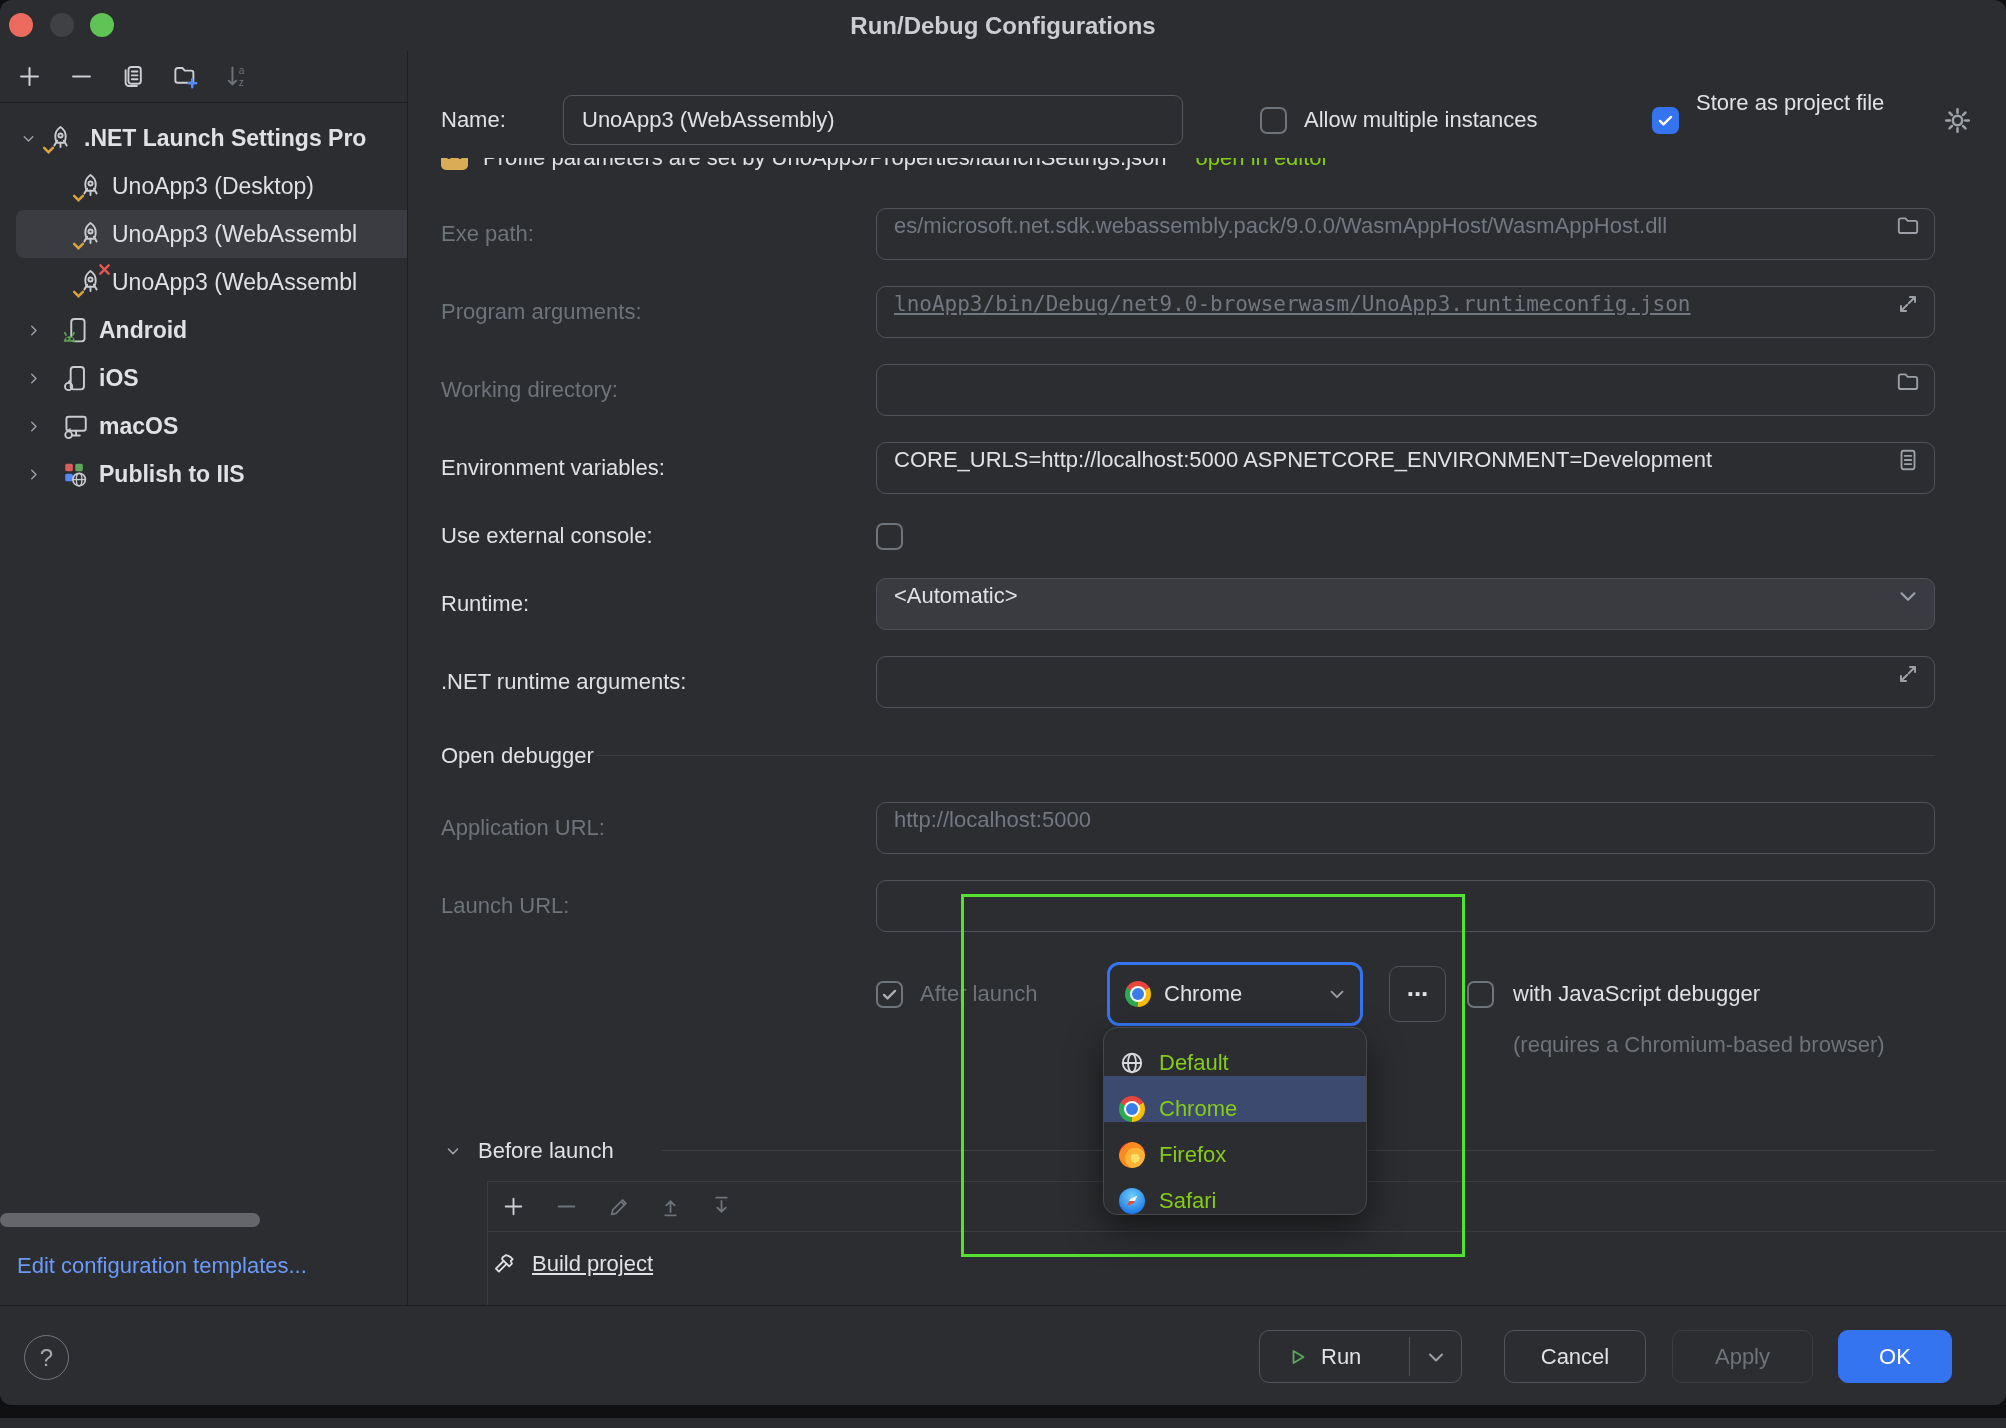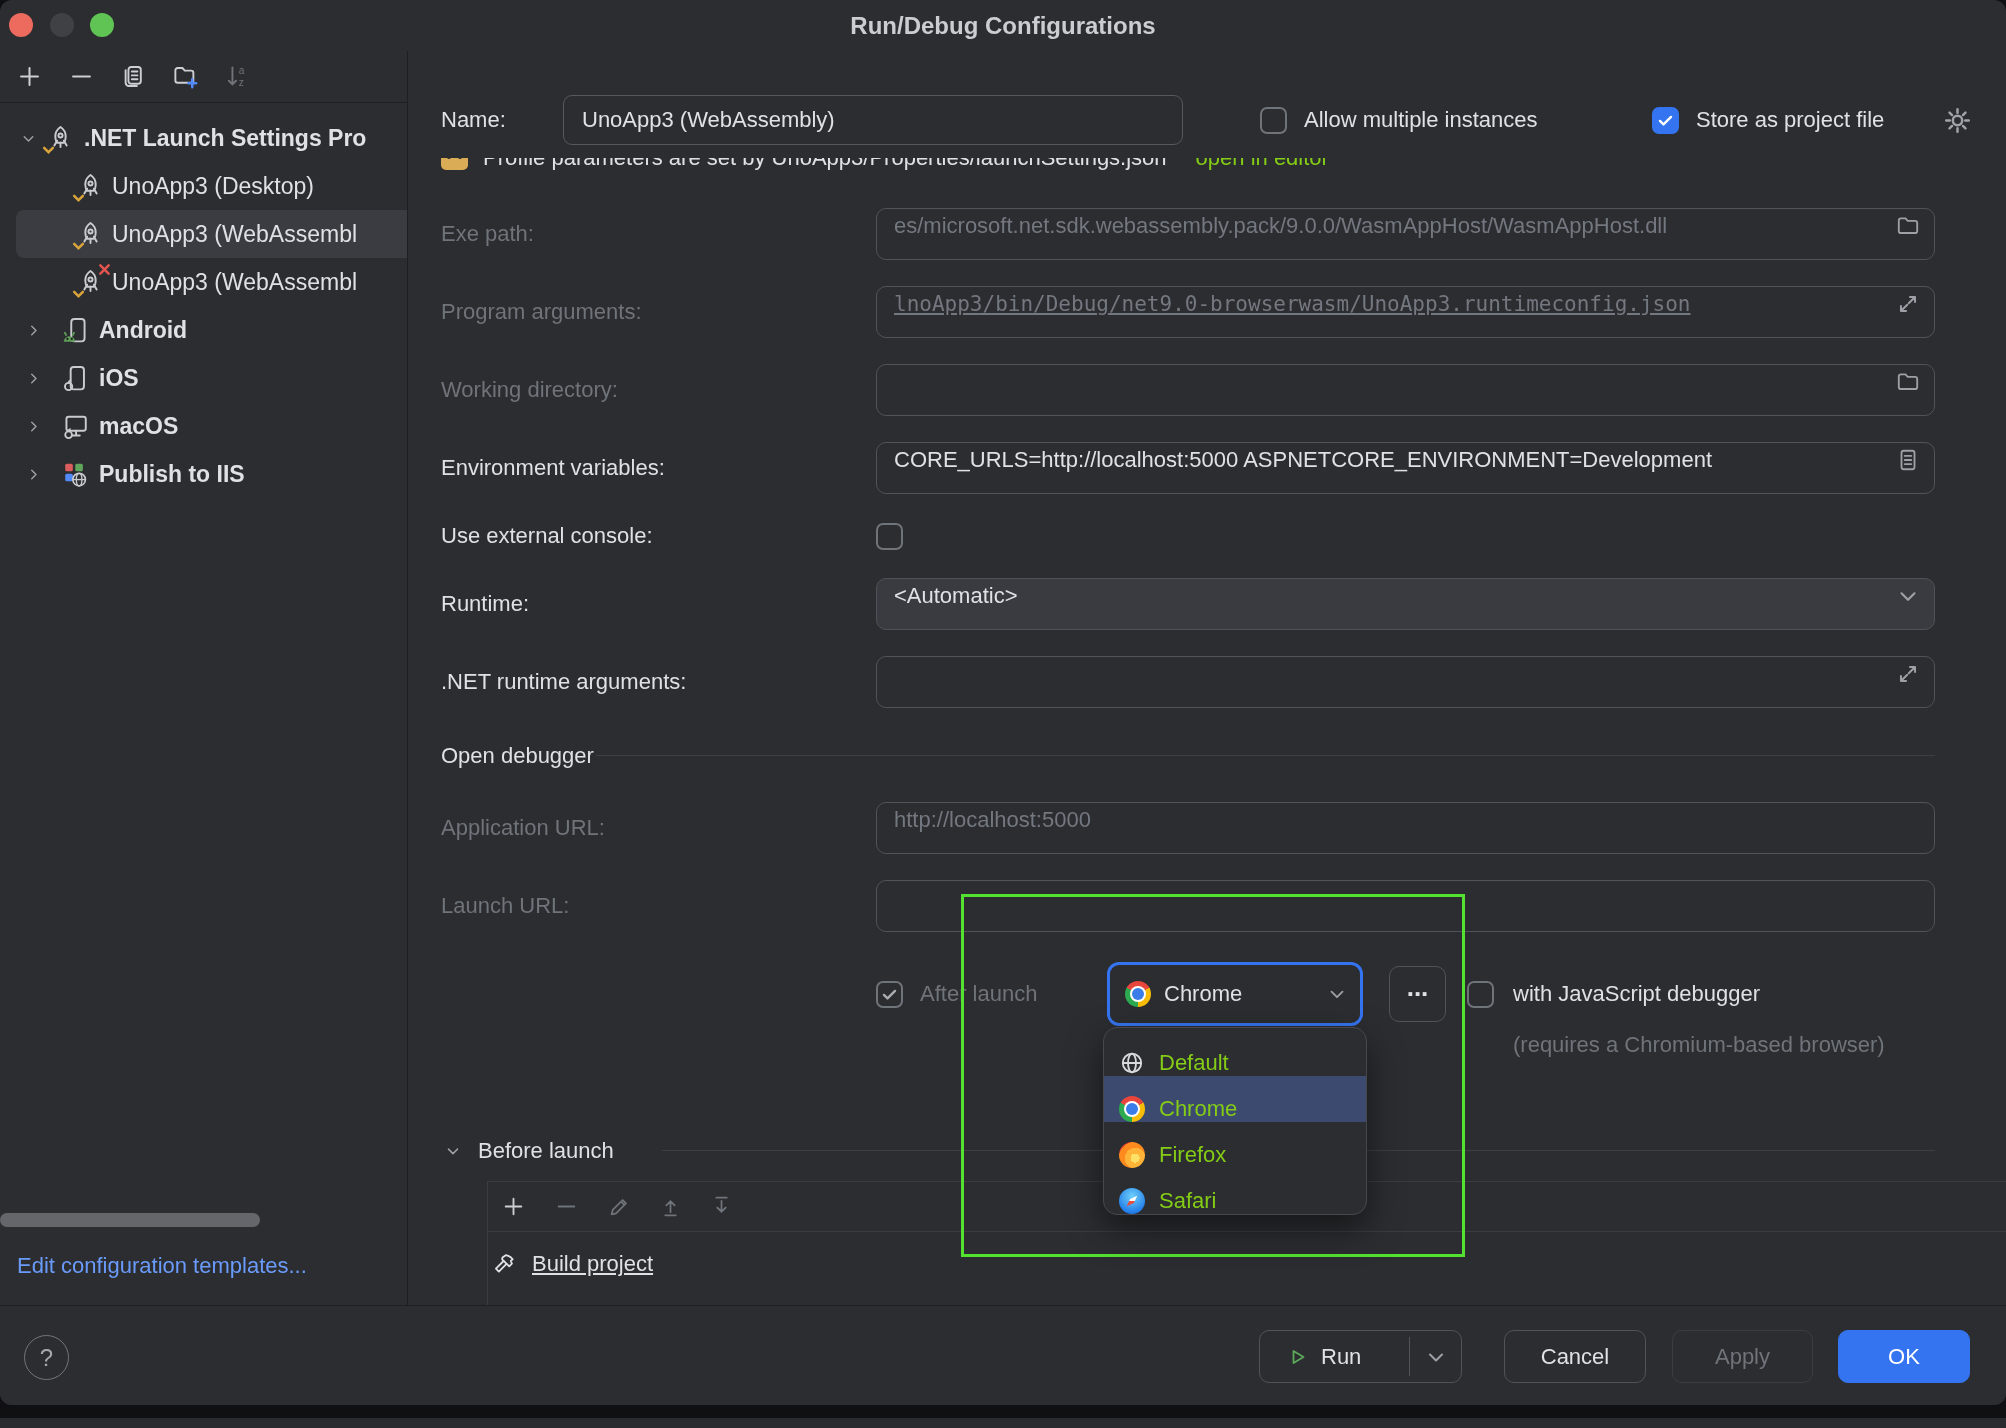--- a/index.html
+++ b/index.html
@@ -405,21 +405,21 @@
         <svg>
           <use href="#i-check"></use>
         </svg>
       </div>
     <div class="hdr-cb-label" style="left:1304px;top:107px">Allow multiple instances</div>
     <div class="cbx on-blue" style="left:1652px;top:107px">
         <svg>
           <use href="#i-check"></use>
         </svg>
       </div>
-    <div class="hdr-cb-label" style="left:1696px;top:107px">Store as project file</div>
+    <div class="hdr-cb-label" style="left:1696px;top:90px">Store as project file</div>
     <span class="gear-btn">
         <svg class="ic">
           <use href="#i-gear"></use>
         </svg>
       </span>
 
     <div class="banner">
       <div class="banner-inner">
         <span class="binfo"></span>
         <span>Profile parameters are set by UnoApp3/Properties/launchSettings.json</span>
@@ -614,18 +614,18 @@
         <span>Run</span>
         <span class="run-divider"></span>
         <span class="run-chev">
             <svg class="ic">
               <use href="#i-chev-down"></use>
             </svg>
           </span>
       </div>
       <div class="btn" style="left:1504px;width:142px">Cancel</div>
       <div class="btn disabled" style="left:1672px;width:141px">Apply</div>
-      <div class="btn primary" style="left:1838px;width:132px">OK</div>
+      <div class="btn primary" style="left:1838px;width:114px">OK</div>
     </div>
 
   </div>
   <div class="bottom-strip"></div>
 </div>
 
 </body></html>

